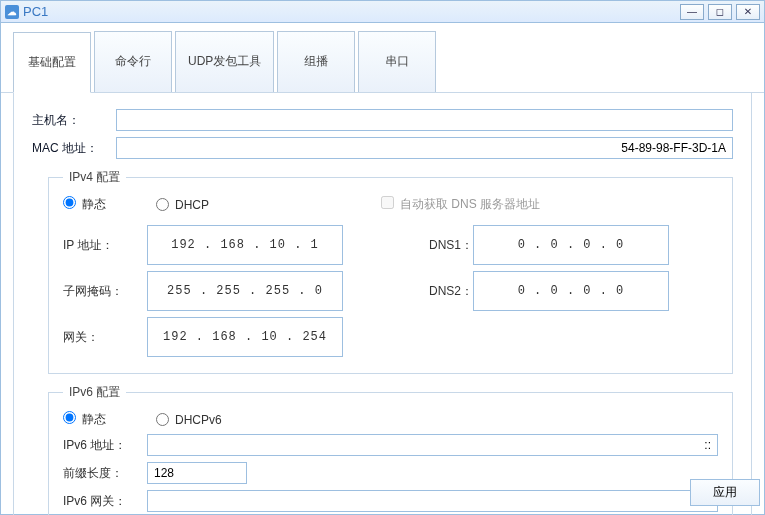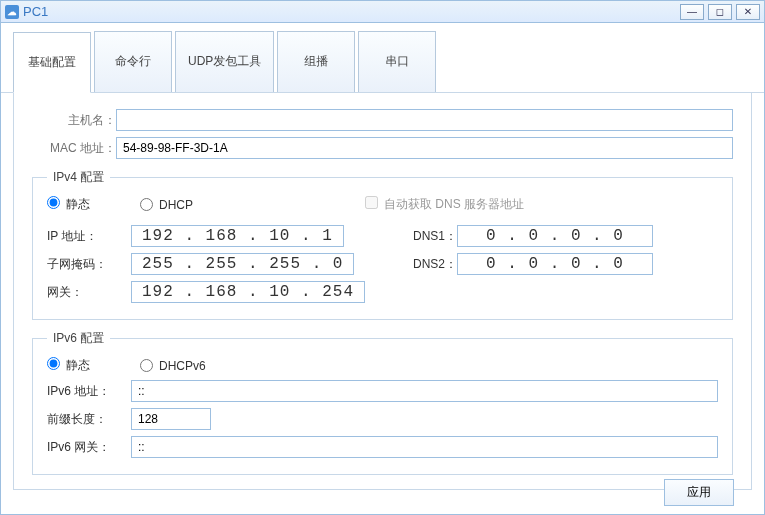--- a/index.html
+++ b/index.html
@@ -81,36 +81,35 @@
   .pane-noborder {
     border-top: none;
   }
   .row {
     display: flex;
     align-items: center;
     margin: 6px 0;
   }
   .lbl {
     width: 84px;
-    color: #737373;
-    text-align: right;
+    color: #0f172a;
   }
   .lbl-wide { width: 84px; }
   .text-input {
     border: 1px solid #9dbfe0;
     height: 22px;
     padding: 2px 6px;
     font-family: inherit;
     font-size: 12px;
     background: #fff;
   }
-  .text-wide { flex: 1; }
+  .text-wide { flex: 1; text-align: right; }
   fieldset.section {
     border: 1px solid #c8d8e8;
-    margin: 10px 0 6px 0;
+    margin: 10px 0 6px 16px;
     padding: 10px 14px 10px 14px;
   }
   fieldset.section legend {
     font-size: 12px;
     color: #444;
     padding: 0 6px;
   }
   .radio-row {
     display: flex;
     align-items: center;
@@ -118,51 +117,51 @@
     margin-bottom: 6px;
   }
   .radio-opt, .check-opt {
     display: inline-flex;
     align-items: flex-start;
     gap: 6px;
     cursor: pointer;
   }
   .ip-box {
     border: 1px solid #9dbfe0;
-    height: 22px;
+    height: 40px;
     display: inline-flex;
     align-items: center;
     padding: 0 10px;
     min-width: 196px;
     justify-content: center;
     font-family: "Courier New", monospace;
-    font-size: 16px;
+    font-size: 12px;
     letter-spacing: 1px;
   }
   .cols {
     display: flex;
   }
   .col-left { width: 360px; }
   .col-right { flex: 1; }
   .dns-lbl { width: 50px; display:inline-block;text-align:right; }
   .footer {
     position: absolute;
     bottom: 8px;
-    right: 30px;
+    right: 4px;
     border-radius: 12px;
   }
   .apply-btn {
     border: 1px solid #9dbfe0;
     background: linear-gradient(#fafdff,#eaf1fa);
     padding: 4px 22px;
     font-size: 12px;
     cursor: pointer;
   }
   input[type=radio], input[type=checkbox] { margin:0; }
-  .short-input { width: 80px; }
+  .short-input { width: 100px; }
 </style>
 </head>
 <body>
 
 <div class="window">
 
   <div class="titlebar">
     <span class="icon-box">☁</span>
     <span>PC1</span>
     <div class="win-controls">

